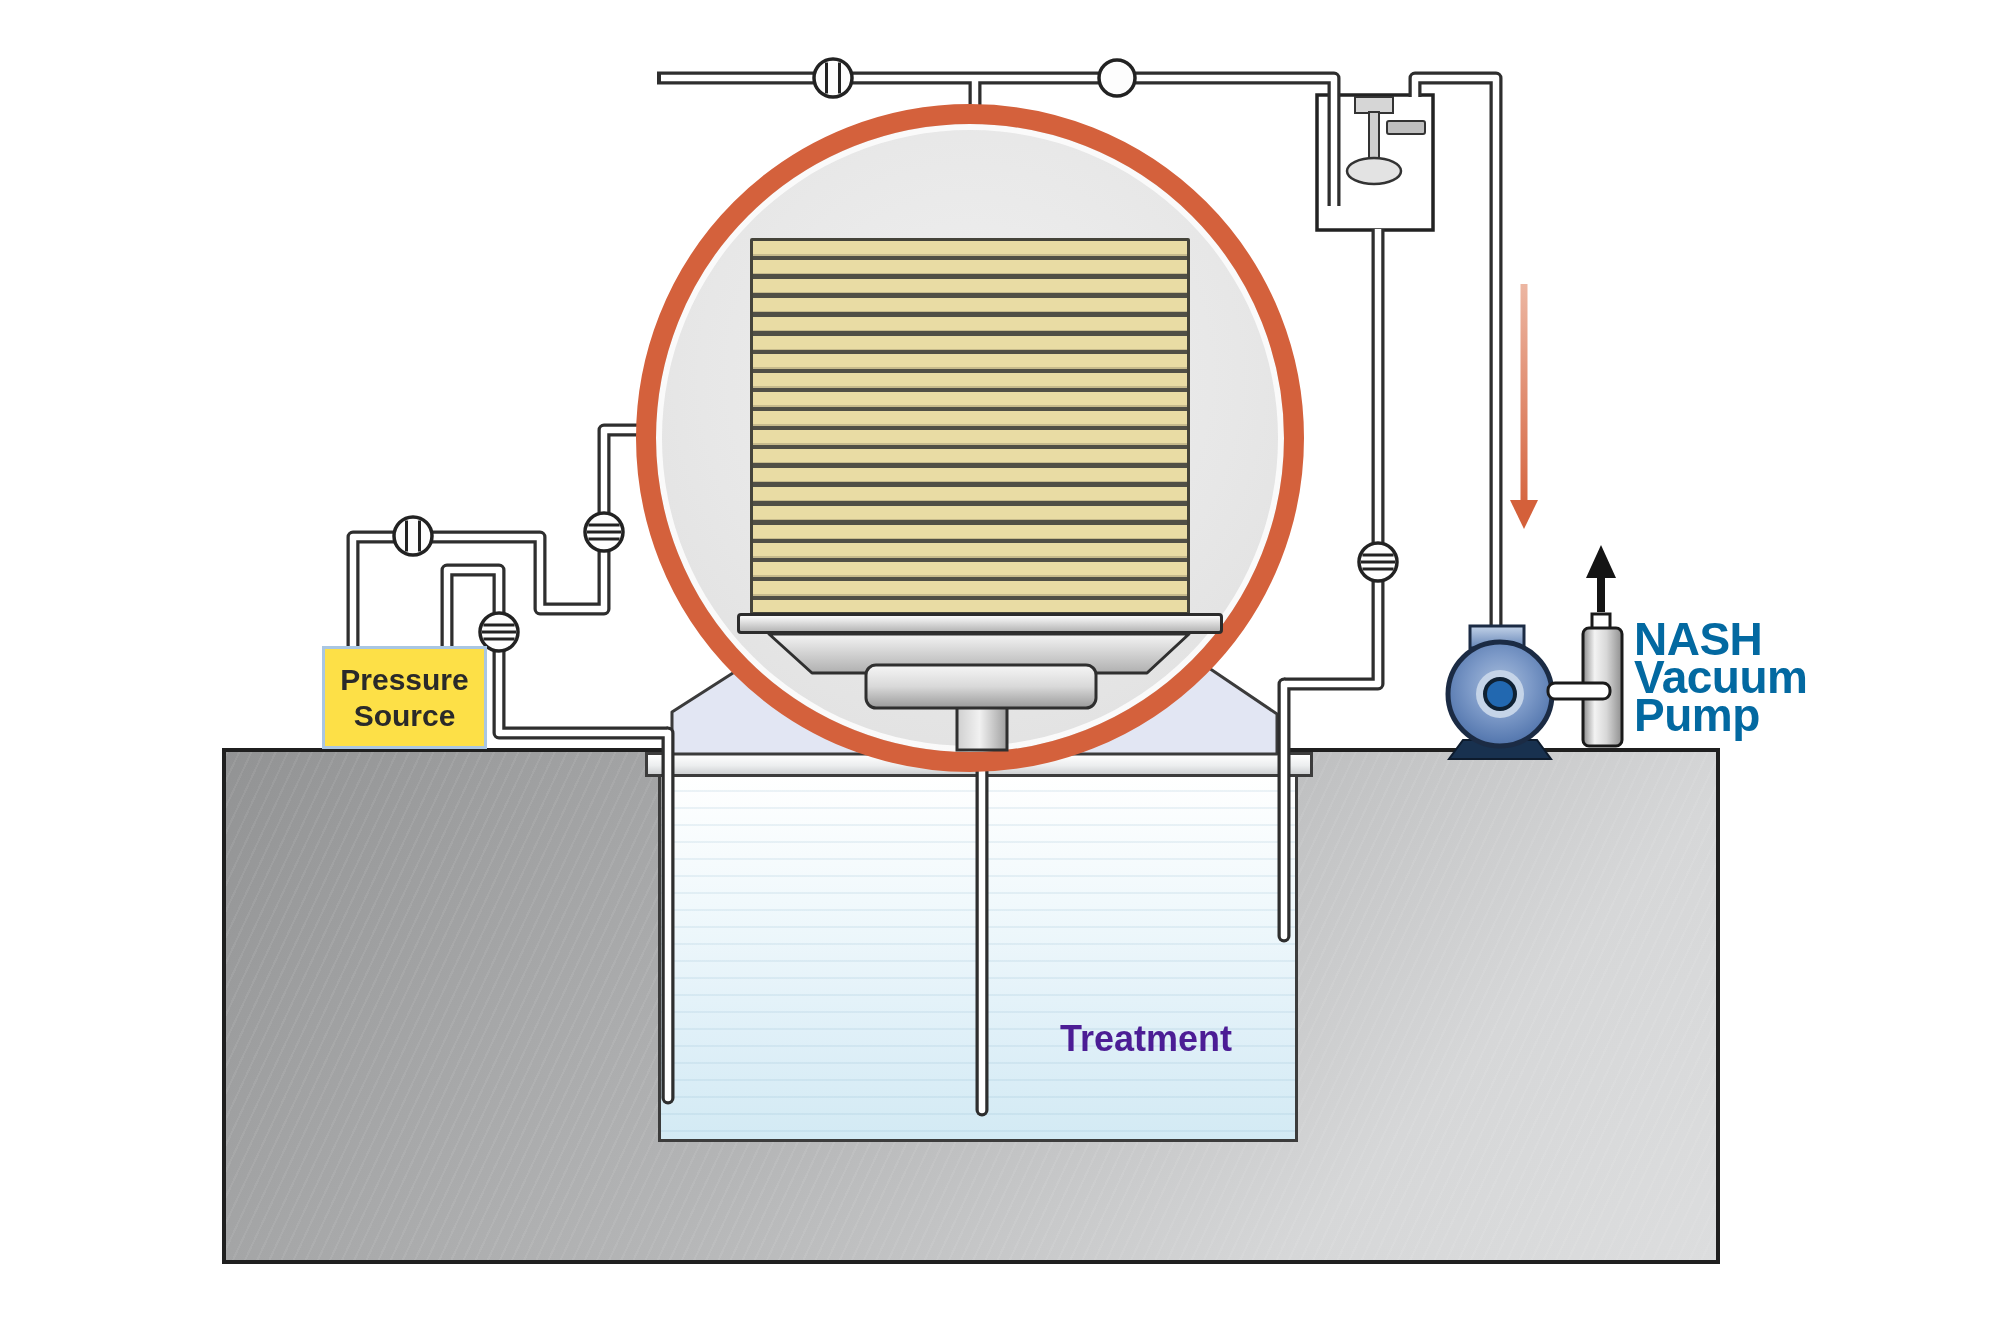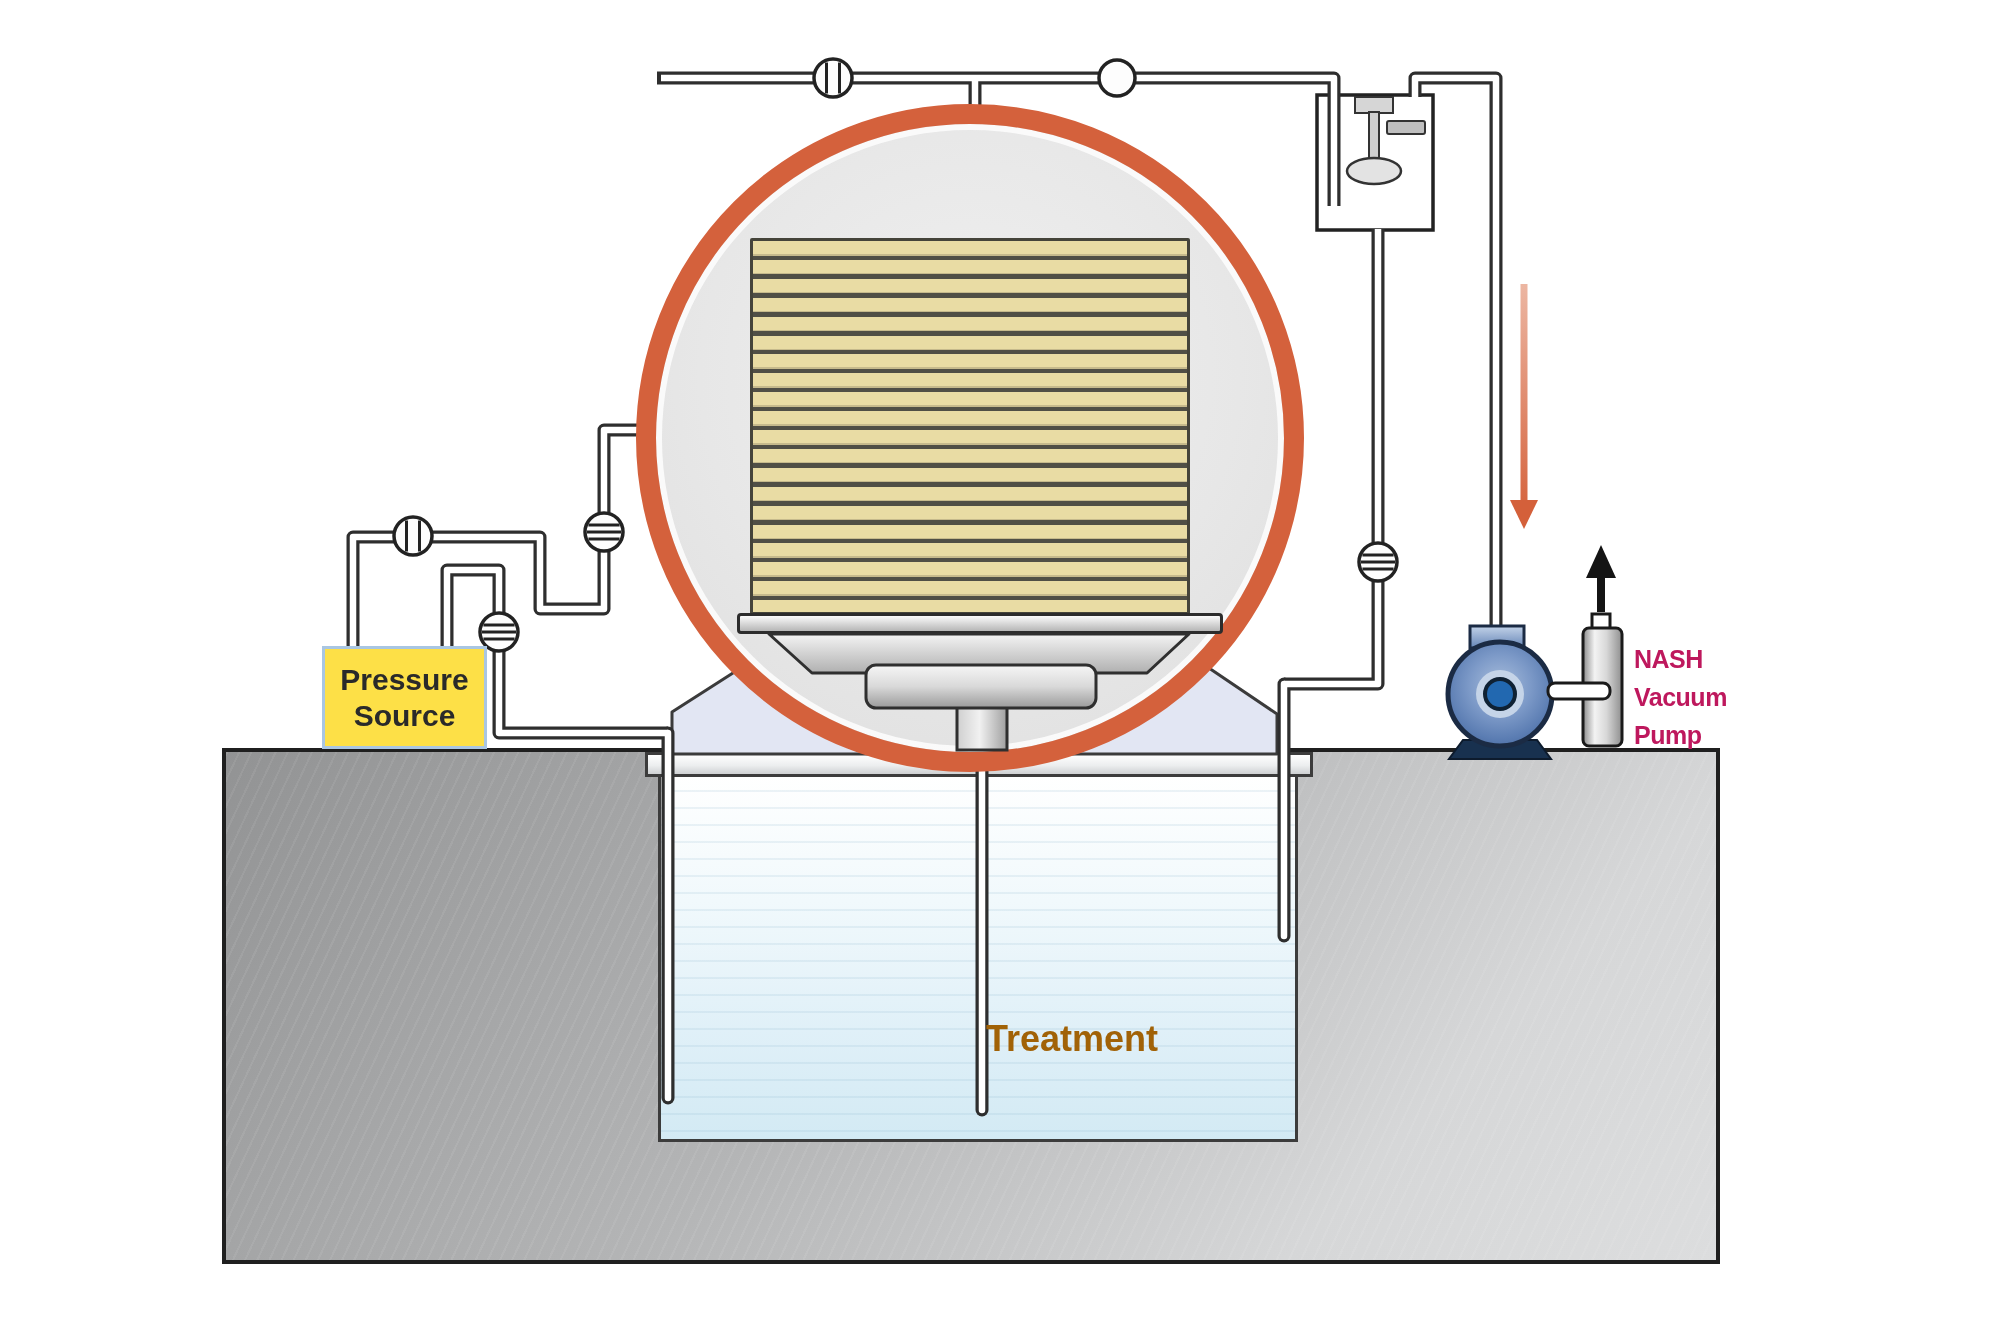--- a/index.html
+++ b/index.html
@@ -21,24 +21,24 @@
     box-sizing:border-box;background:radial-gradient(circle at 50% 40%, #f0f0f0 0%, #e7e7e7 55%, #dedede 100%);
     box-shadow:inset 0 0 0 6px rgba(252,252,252,.9);}
   #wood-stack{left:750px;top:238px;width:440px;height:377px;border:3px solid #45443a;border-radius:2px;box-sizing:border-box;
     background:repeating-linear-gradient(180deg,#e9dca4 0 13px,#c6ba8c 13px 14.5px,#504f45 14.5px 18.9px);}
   #stack-shelf{left:737px;top:613px;width:486px;height:21px;border:3px solid #2c2c2c;border-radius:4px;box-sizing:border-box;
     background:linear-gradient(180deg,#fbfbfb,#b6b6b6);}
   
   #pressure-source-box{left:322px;top:646px;width:165px;height:103px;border:3px solid #a9c6e2;box-sizing:border-box;
     background:#fde047;display:flex;flex-direction:column;align-items:center;justify-content:center;
     font-weight:700;font-size:30px;line-height:36px;color:#2a2a2a;text-align:center;}
-  #treatment-label{left:986px;top:1018px;width:320px;text-align:left;font-weight:700;font-size:36px;
-    line-height:41px;color:#a16207;}
-  #nash-label{left:1634px;top:640px;width:220px;font-weight:700;font-size:25px;line-height:38px;
-    color:#be185d;letter-spacing:-0.5px;}
+  #treatment-label{left:986px;top:1018px;width:320px;text-align:center;font-weight:700;font-size:36px;
+    line-height:41px;color:#4c1d95;}
+  #nash-label{left:1634px;top:620px;width:220px;font-weight:700;font-size:46px;line-height:38px;
+    color:#0369a1;letter-spacing:-0.5px;}
   svg{position:absolute;left:0;top:0;}
 </style>
 </head>
 <body>
 
 <div id="canvas">
 
   <div class="abs" id="ground"></div>
 
   <div class="abs" id="tank-interior"></div>

